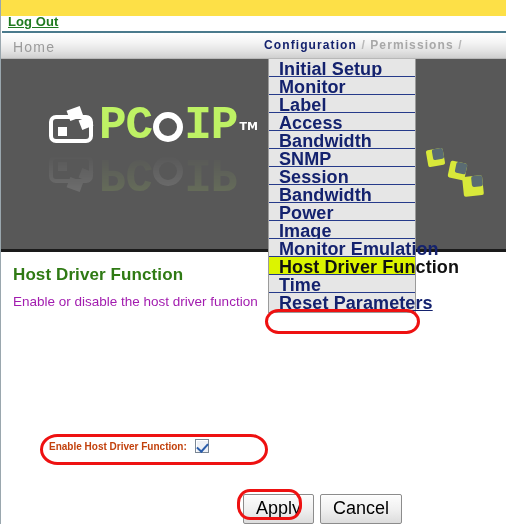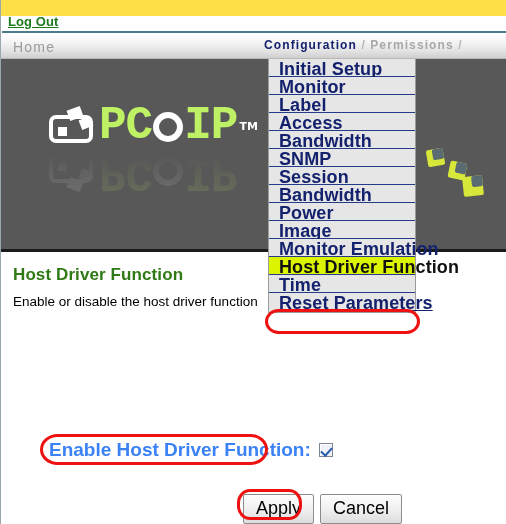--- a/index.html
+++ b/index.html
@@ -219,36 +219,36 @@
     font-size: 17px;
     font-weight: bold;
     color: #2f7a14;
     letter-spacing: 0.1px;
     white-space: nowrap;
   }
   .page-desc {
     position: absolute;
     left: 12px; top: 42px;
     font-size: 13.5px;
-    color: #000000;
+    color: #a21caf;
     white-space: nowrap;
   }
 
   
   .field-row {
     position: absolute;
     left: 48px; top: 187px;
     display: flex;
     align-items: center;
     gap: 8px;
   }
   .field-label {
-    font-size: 19px;
-    font-weight: bold;
-    color: #3b82f6;
+    font-size: 10px;
+    font-weight: bold;
+    color: #c2410c;
     white-space: nowrap;
   }
   .checkbox {
     position: relative;
     width: 14px; height: 14px;
     background: #eef1f6;
     border: 1px solid #7b8794;
     box-shadow: inset 1px 1px 0 #ffffff;
     cursor: pointer;
   }

